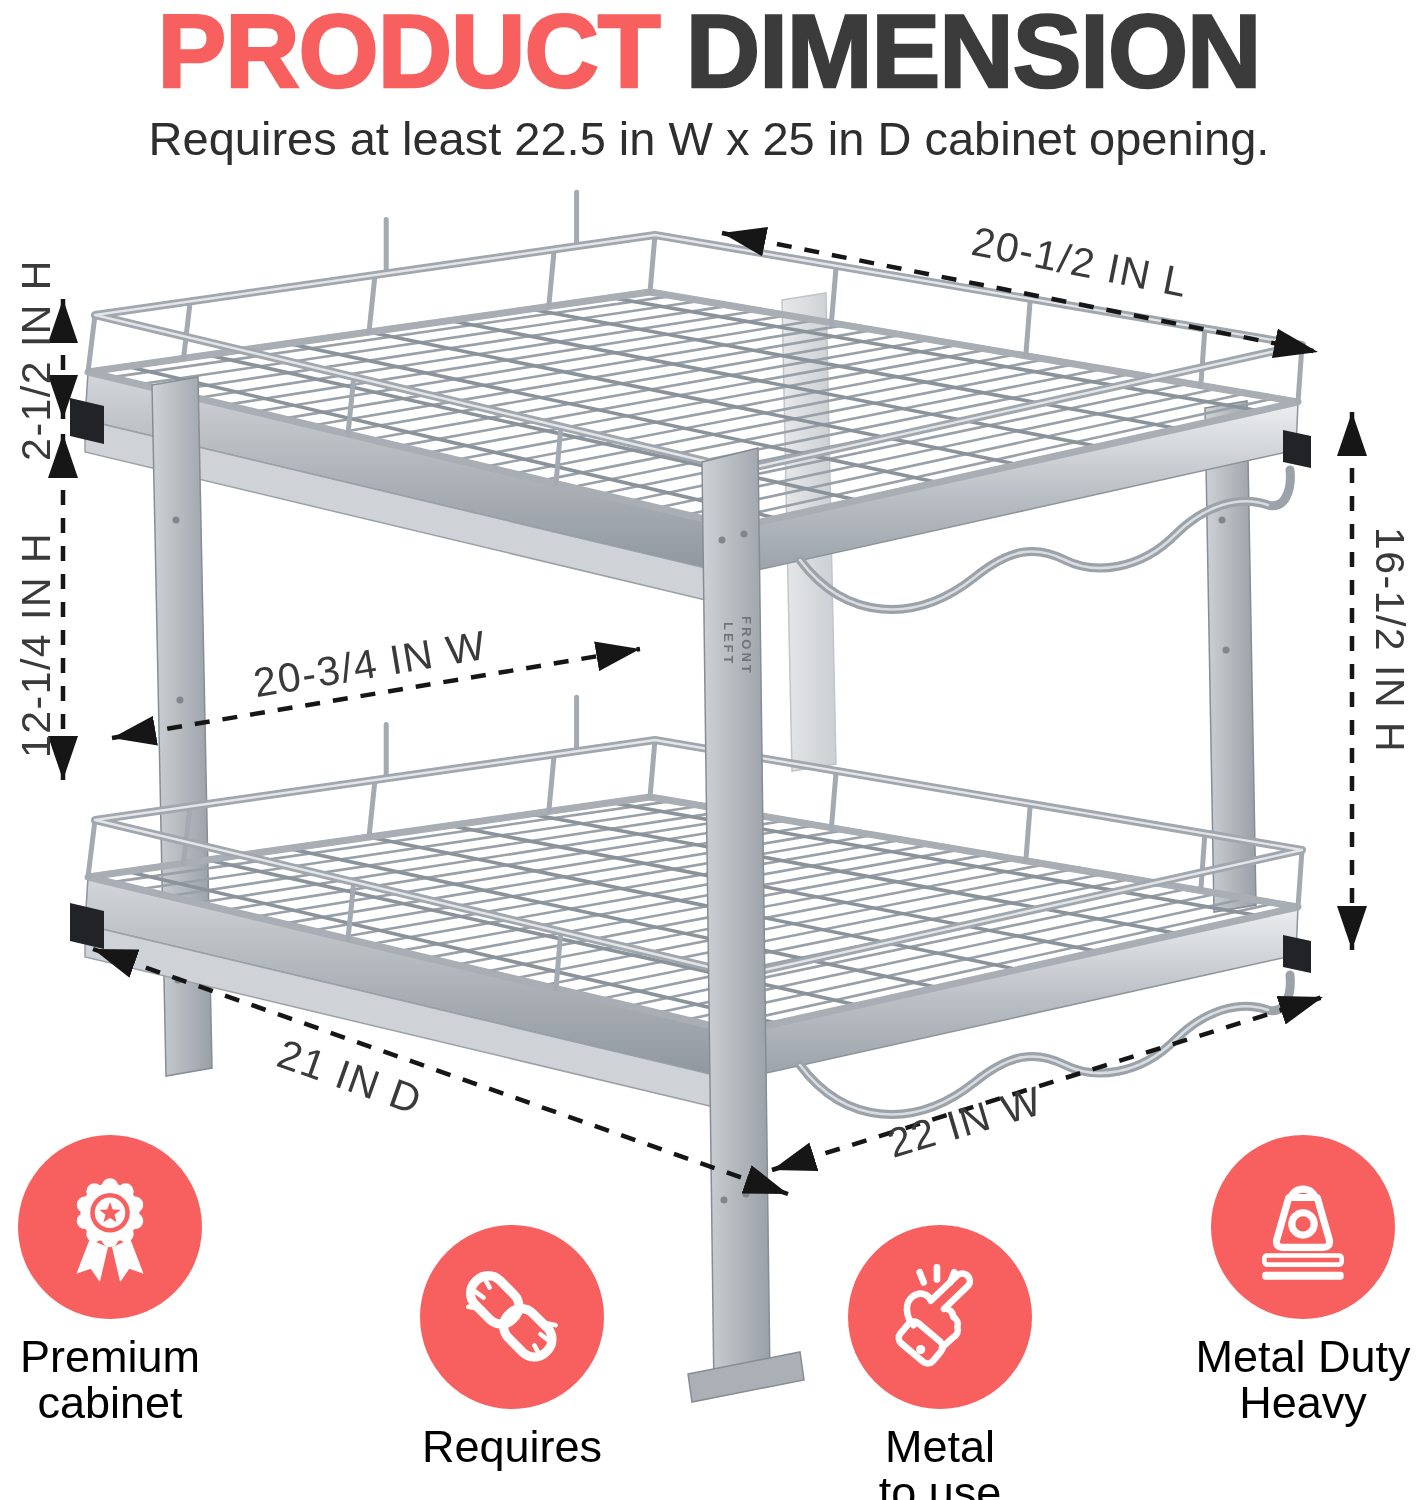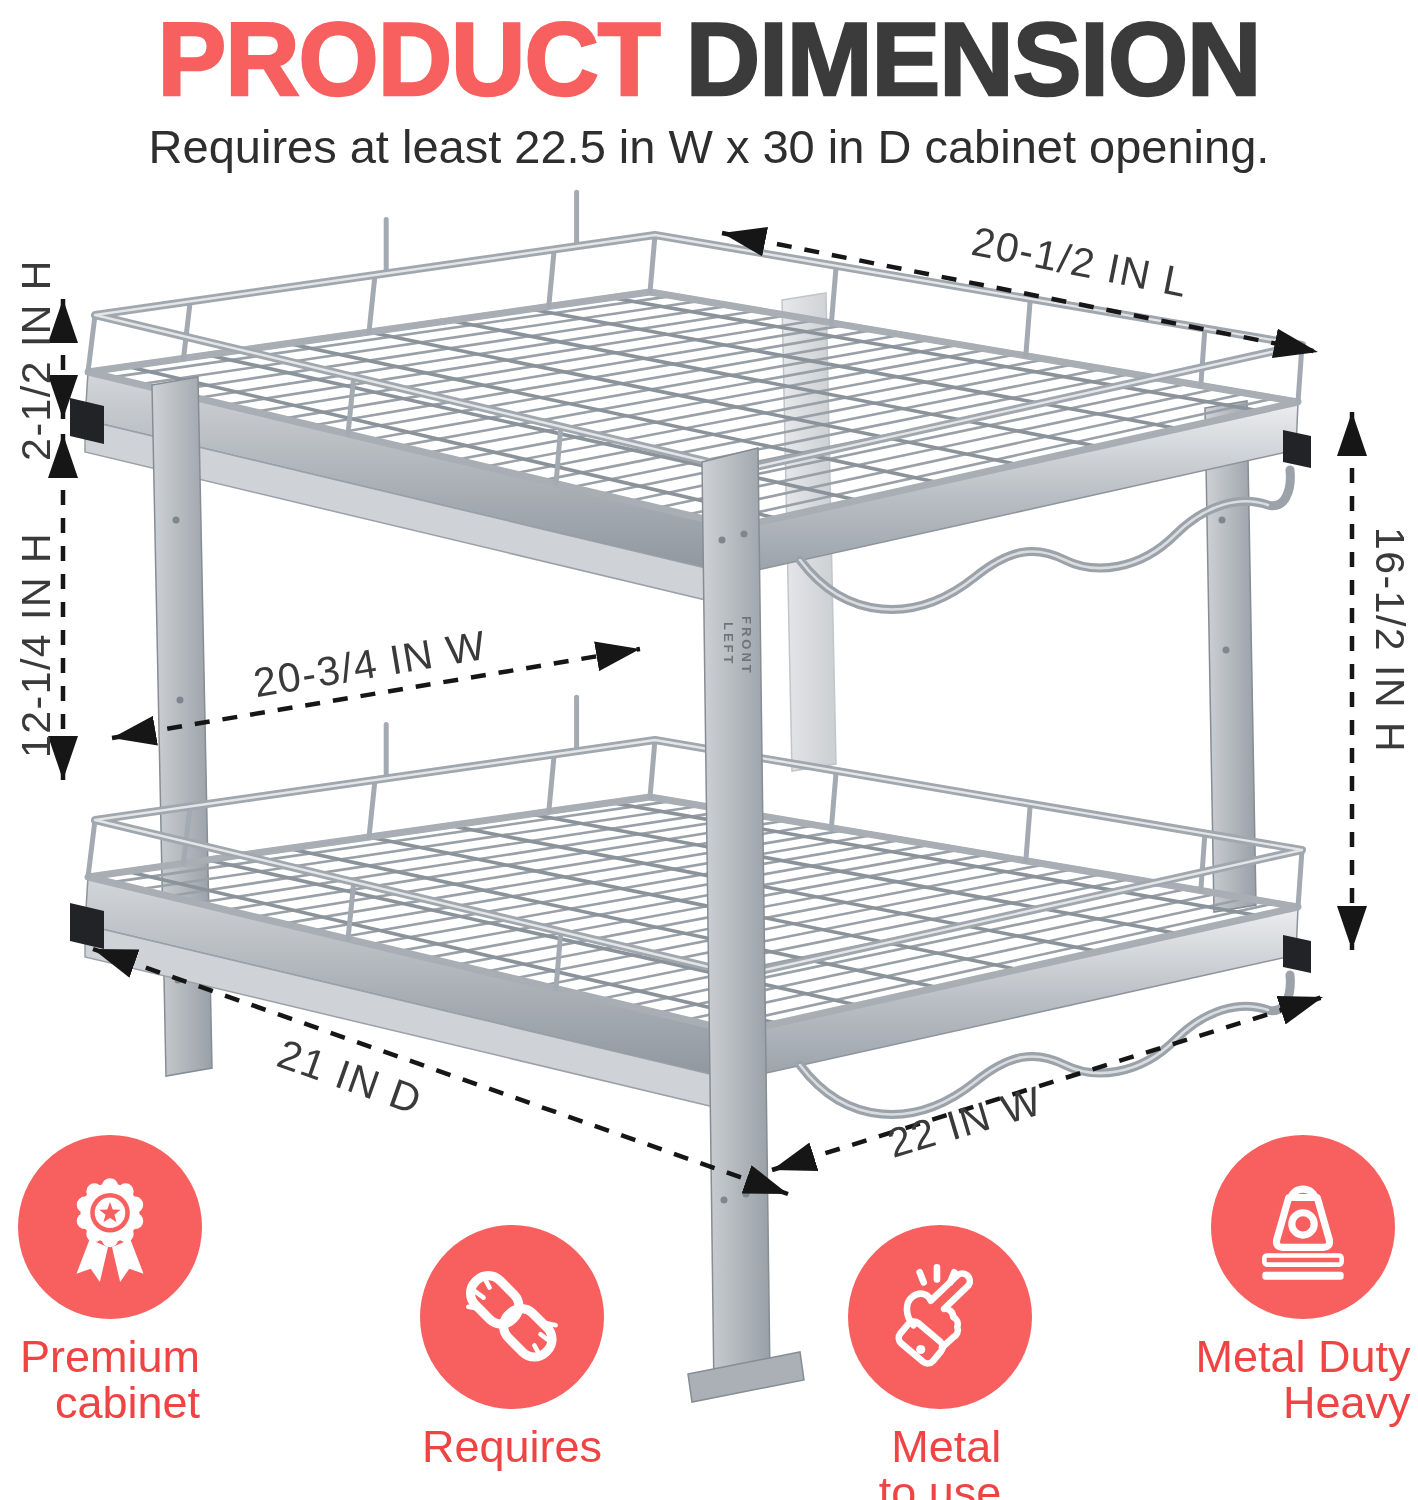--- a/index.html
+++ b/index.html
@@ -1,19 +1,19 @@
 <!DOCTYPE html>
 <html><head>
 <meta charset="utf-8">
 <style>
   html,body{margin:0;padding:0;background:#ffffff;}
   body{width:1418px;height:1500px;position:relative;overflow:hidden;
        font-family:"Liberation Sans",sans-serif;}
   .header{position:absolute;top:0;left:0;width:1418px;text-align:center;}
-  .title{margin:0;padding-top:8px;font-size:103px;line-height:1.0;font-weight:800;
+  .title{margin:0;padding-top:0px;font-size:103px;line-height:1.0;font-weight:800;
          letter-spacing:-1px;-webkit-text-stroke:2.5px;}
   .title .t-red{color:#f7605f;margin-right:26px;}
   .title .t-dark{color:#3b3b3b;}
   .subtitle{margin:8px 0 0 0;font-size:47px;font-weight:500;color:#2e2e2e;letter-spacing:0px;}
   #diagram{position:absolute;left:0;top:0;width:1418px;height:1500px;}
   
   .wl{stroke:#99a0a8;stroke-width:2.6;fill:none;}
   .wc{stroke:#8a929a;stroke-width:3.6;fill:none;stroke-linecap:round;}
   .wv{stroke:#a3aab1;stroke-width:5;stroke-linecap:round;fill:none;}
   .rail{stroke:#a0a7ae;stroke-width:8;fill:none;stroke-linejoin:round;}
@@ -27,34 +27,34 @@
   .screw{fill:#7f868d;}
   .dim{stroke:#161616;stroke-width:4.5;fill:none;stroke-dasharray:15 13;}
   .dim-label{font-family:"Liberation Sans",sans-serif;font-size:41px;fill:#3a3a3a;
              letter-spacing:1.5px;text-anchor:middle;}
   .post-label{font-family:"Liberation Sans",sans-serif;font-size:13px;font-weight:bold;
               fill:#6e747a;letter-spacing:3px;}
   
   .feature{position:absolute;width:264px;display:flex;flex-direction:column;align-items:center;}
   .f-circle{width:184px;height:184px;border-radius:50%;background:#f7605f;
             display:flex;align-items:center;justify-content:center;}
-  .f-label{margin-top:15px;font-size:45px;line-height:1.02;font-weight:500;color:#ef4444;
-           text-align:right;letter-spacing:0px;}
+  .f-label{margin-top:15px;font-size:45px;line-height:1.02;font-weight:500;color:#000000;
+           text-align:center;letter-spacing:0px;}
   .f-label span{display:block;}
   #f-premium{left:-22px;top:1135px;}
   #f-durable{left:380px;top:1225px;}
   #f-easy{left:808px;top:1225px;}
   #f-heavy{left:1171px;top:1135px;}
 </style>
 </head>
 <body>
 
 <div class="header">
   <h1 class="title"><span class="t-red">PRODUCT</span><span class="t-dark">DIMENSION</span></h1>
-  <p class="subtitle">Requires at least 22.5 in W x 30 in D cabinet opening.</p>
+  <p class="subtitle">Requires at least 22.5 in W x 25 in D cabinet opening.</p>
 </div>
 
 <svg id="diagram" viewBox="0 0 1418 1500">
   <defs>
     <marker id="ah" viewBox="0 0 11 7.5" refX="11" refY="3.75" markerWidth="44" markerHeight="30" markerUnits="userSpaceOnUse" orient="auto-start-reverse">
       <polygon points="0,0 11,3.75 0,7.5" fill="#161616"></polygon>
     </marker>
     <linearGradient id="gradBandR" x1="0" y1="0" x2="0" y2="1">
       <stop offset="0" stop-color="#eceef0"></stop>
         <stop offset="0.55" stop-color="#b9bec4"></stop>

